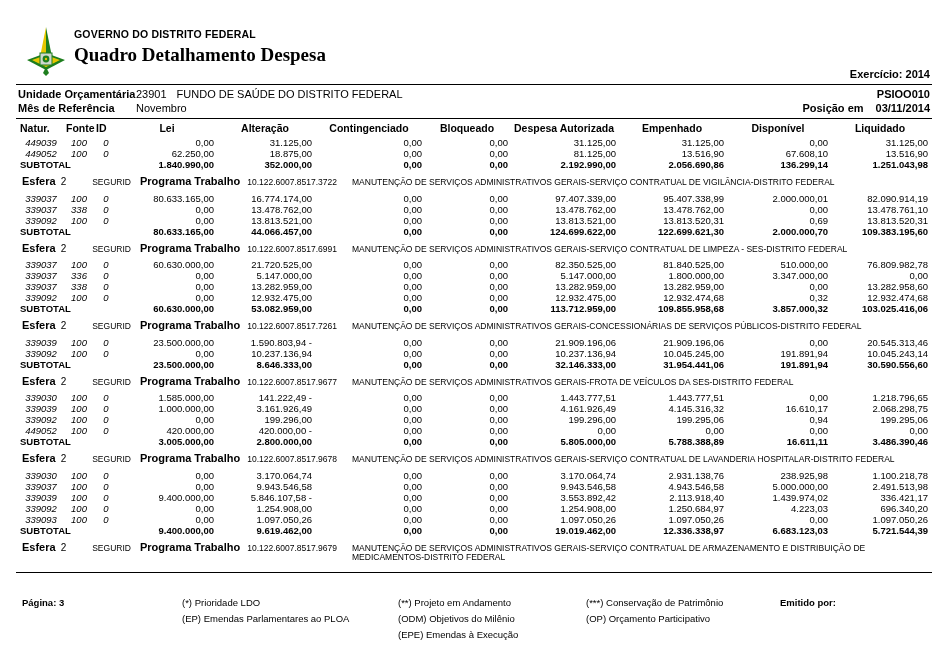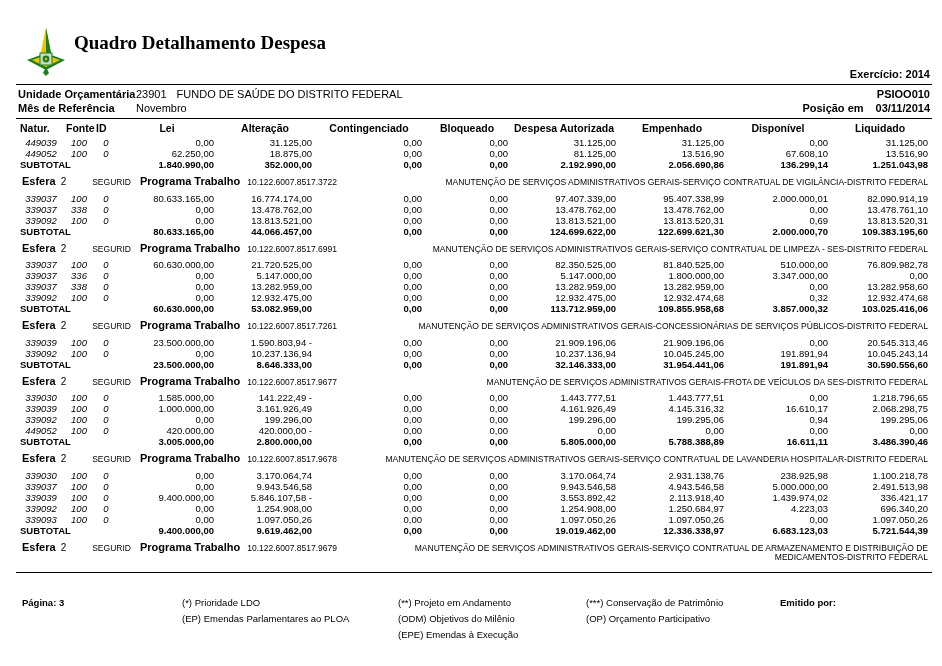--- a/index.html
+++ b/index.html
@@ -28,21 +28,21 @@
   .b{font-weight:bold;}
   
   table.rpt{border-collapse:collapse;table-layout:fixed;width:912px;margin:1px 12px 0 18px;}
   table.rpt th{font-size:10.5px;font-weight:bold;padding:2px 2px 3px 2px;text-align:center;white-space:nowrap;}
   table.rpt td{font-size:9.5px;padding:0 2px;white-space:nowrap;overflow:hidden;}
   tr.data-row td{height:11px;line-height:11px;}
   td.c{text-align:center;font-style:italic;}
   td.n{text-align:right;}
   td.l{text-align:left;font-weight:bold;}
   tr.subtotal td{font-weight:bold;height:12px;line-height:12px;}
-  tr.esfera td{padding-top:4px;padding-bottom:5px;text-align:right;}
+  tr.esfera td{padding-top:4px;padding-bottom:5px;}
   .ef{display:flex;align-items:baseline;}
   .ef-lab{font-size:11px;font-weight:bold;margin-left:2px;}
   .ef-val{font-size:10px;margin-left:5px;}
   .ef-reg{font-size:8.5px;margin-left:26px;}
   .ef-prog{font-size:11px;font-weight:bold;margin-left:9px;}
   .ef-code{font-size:8.5px;margin-left:7px;}
   .ef-desc{font-size:8.5px;margin-left:15px;flex:1;white-space:normal;line-height:9.5px;}
   
   .foot-rule{border:0;border-top:1.5px solid #000;margin:4px 10px 0 16px;}
   .footer{display:flex;padding:22px 12px 0 22px;font-size:9.5px;line-height:16px;}
@@ -66,20 +66,21 @@
         <polygon points="20,1 26,31 20,38" fill="#1e7e1e"></polygon>
         <polygon points="1,34 20,27 39,34 20,44" fill="#1e7e1e"></polygon>
         <polygon points="6,34 20,29 34,34 20,41" fill="#e6c700"></polygon>
         <rect x="14" y="27" width="12" height="12" fill="#cfd8cf" stroke="#1e7e1e" stroke-width="1"></rect>
         <circle cx="20" cy="33" r="3.4" fill="#1e7e1e"></circle>
         <circle cx="20" cy="33" r="1.2" fill="#e6c700"></circle>
         <polygon points="20,41 17,47 20,50 23,47" fill="#1e7e1e"></polygon>
       </svg>
     </div>
     <div class="hdr-titles">
+      <div class="gov">GOVERNO DO DISTRITO FEDERAL</div>
       <div class="rpt-title">Quadro Detalhamento Despesa</div>
     </div>
     <div class="exercicio">
       <span>Exercício:</span>
       <span>2014</span>
     </div>
   </div>
 
   <hr class="rule">
 

